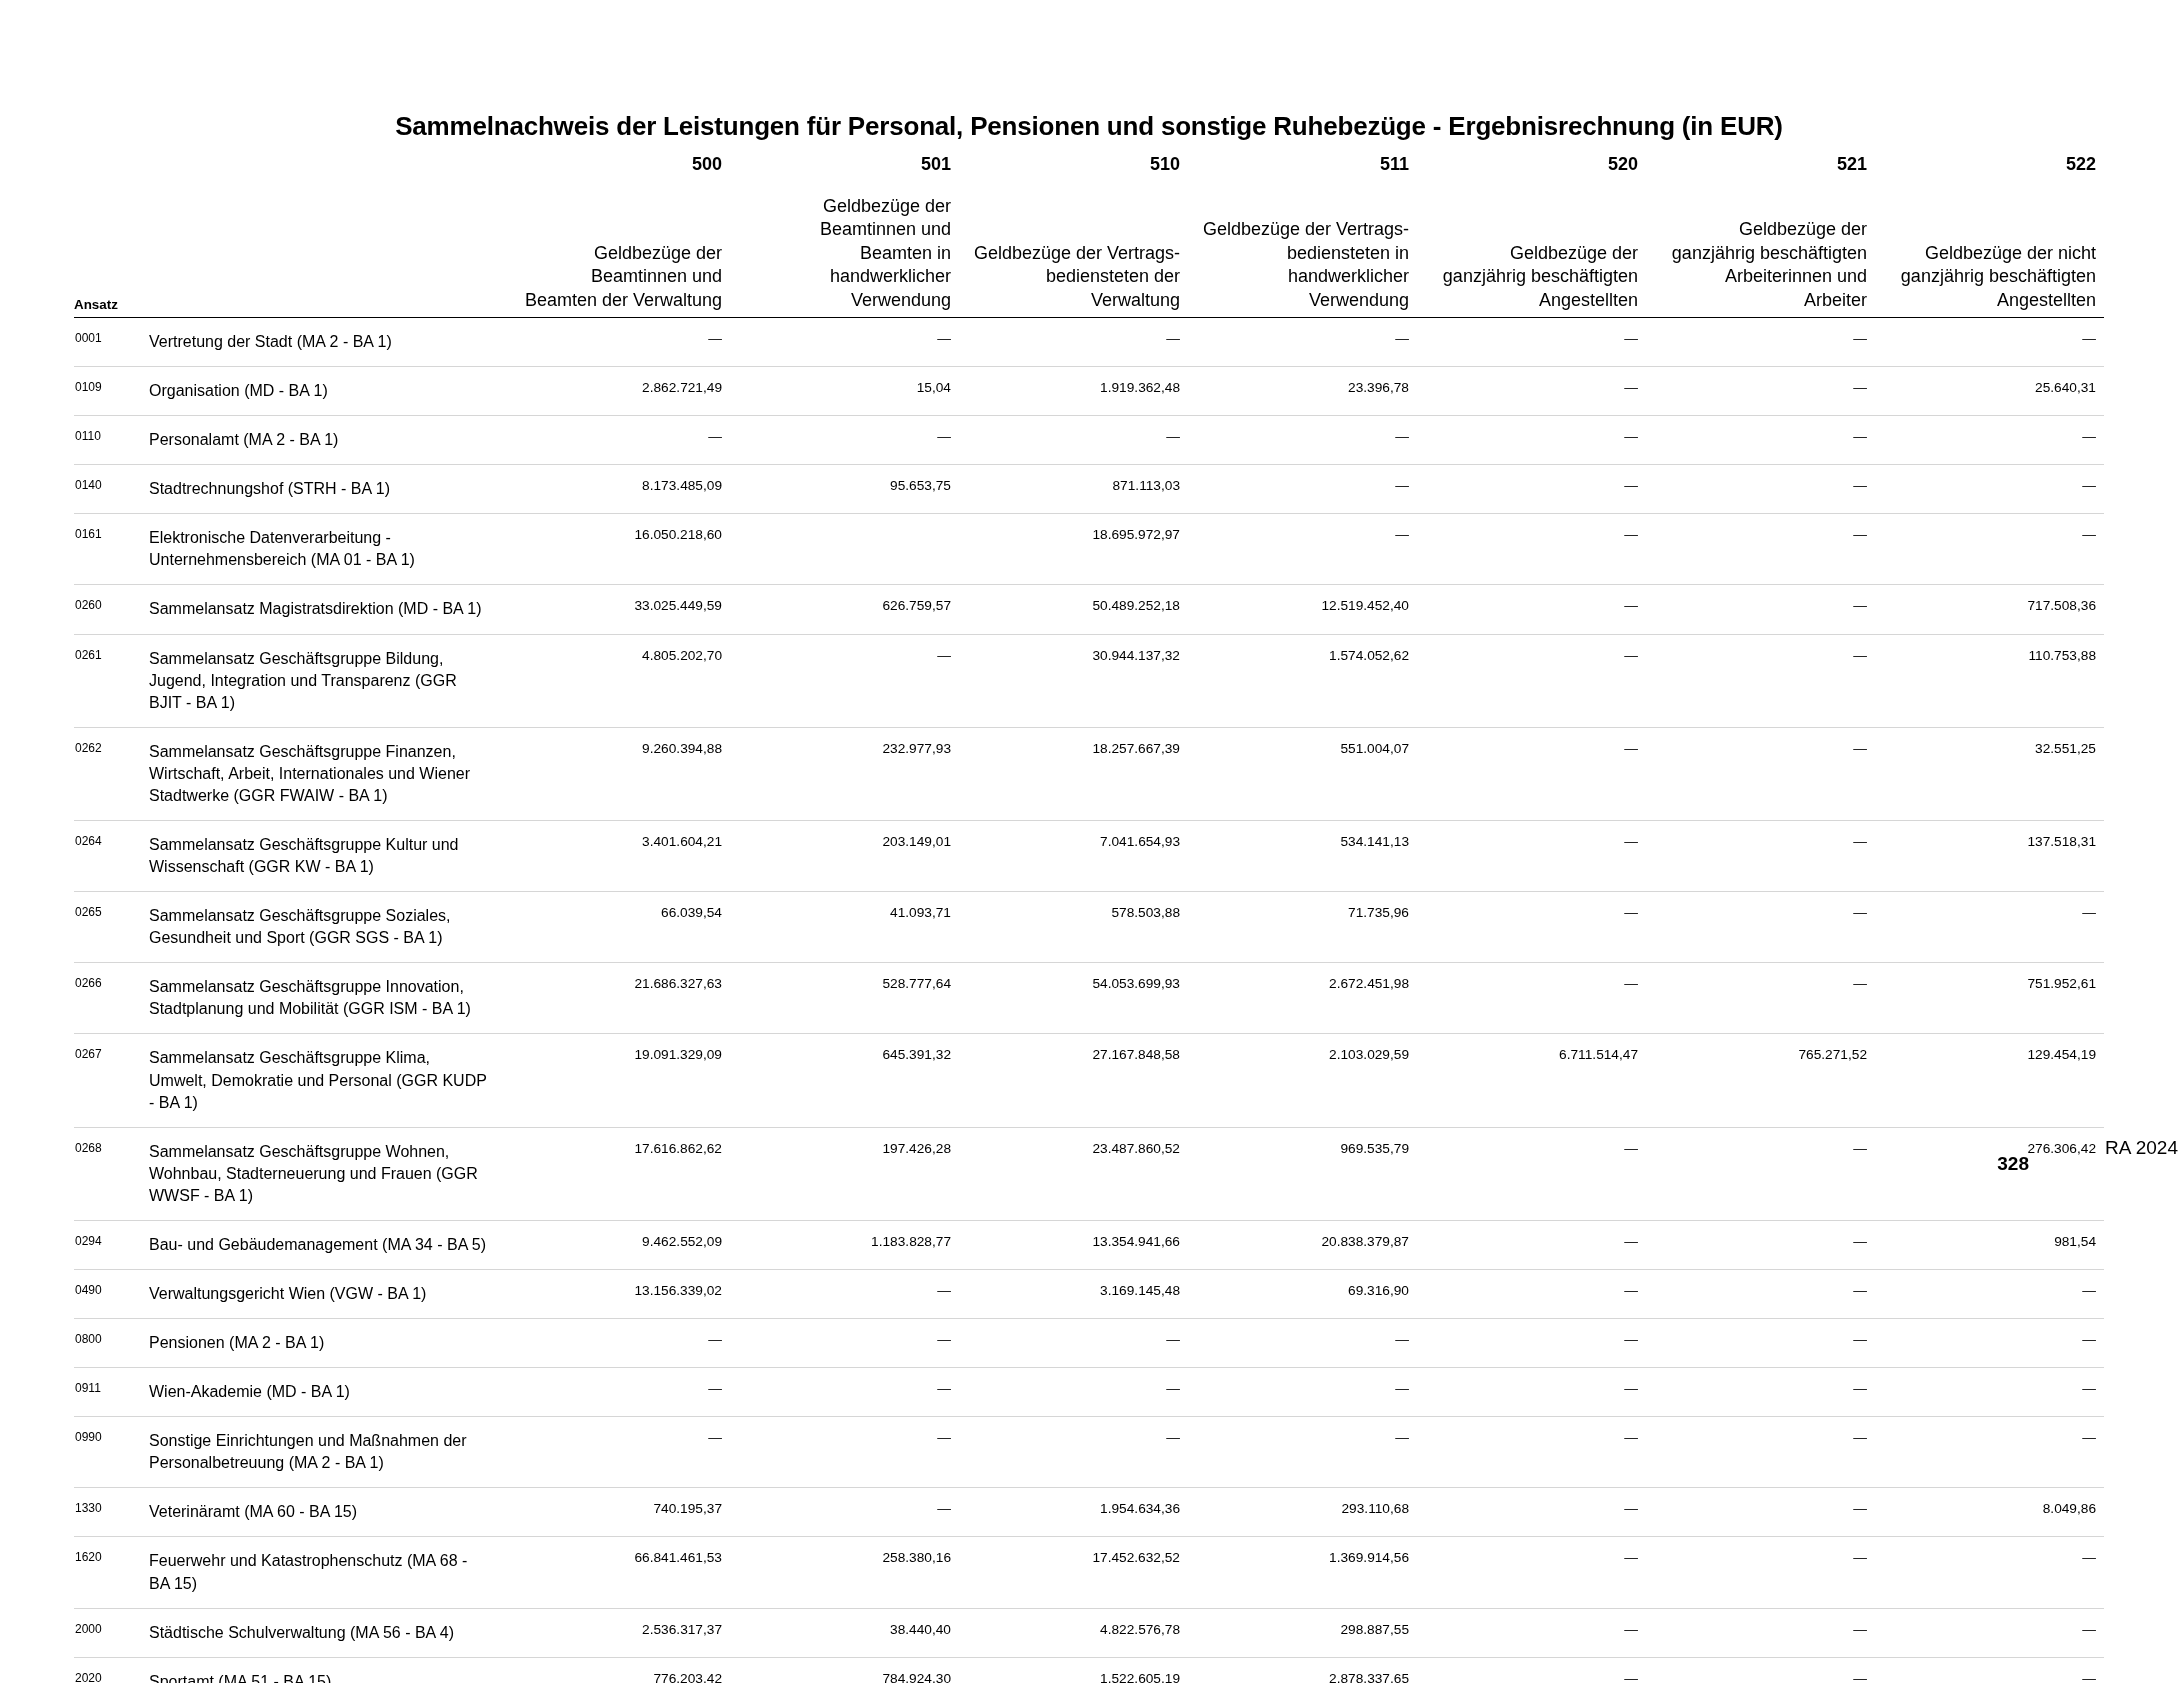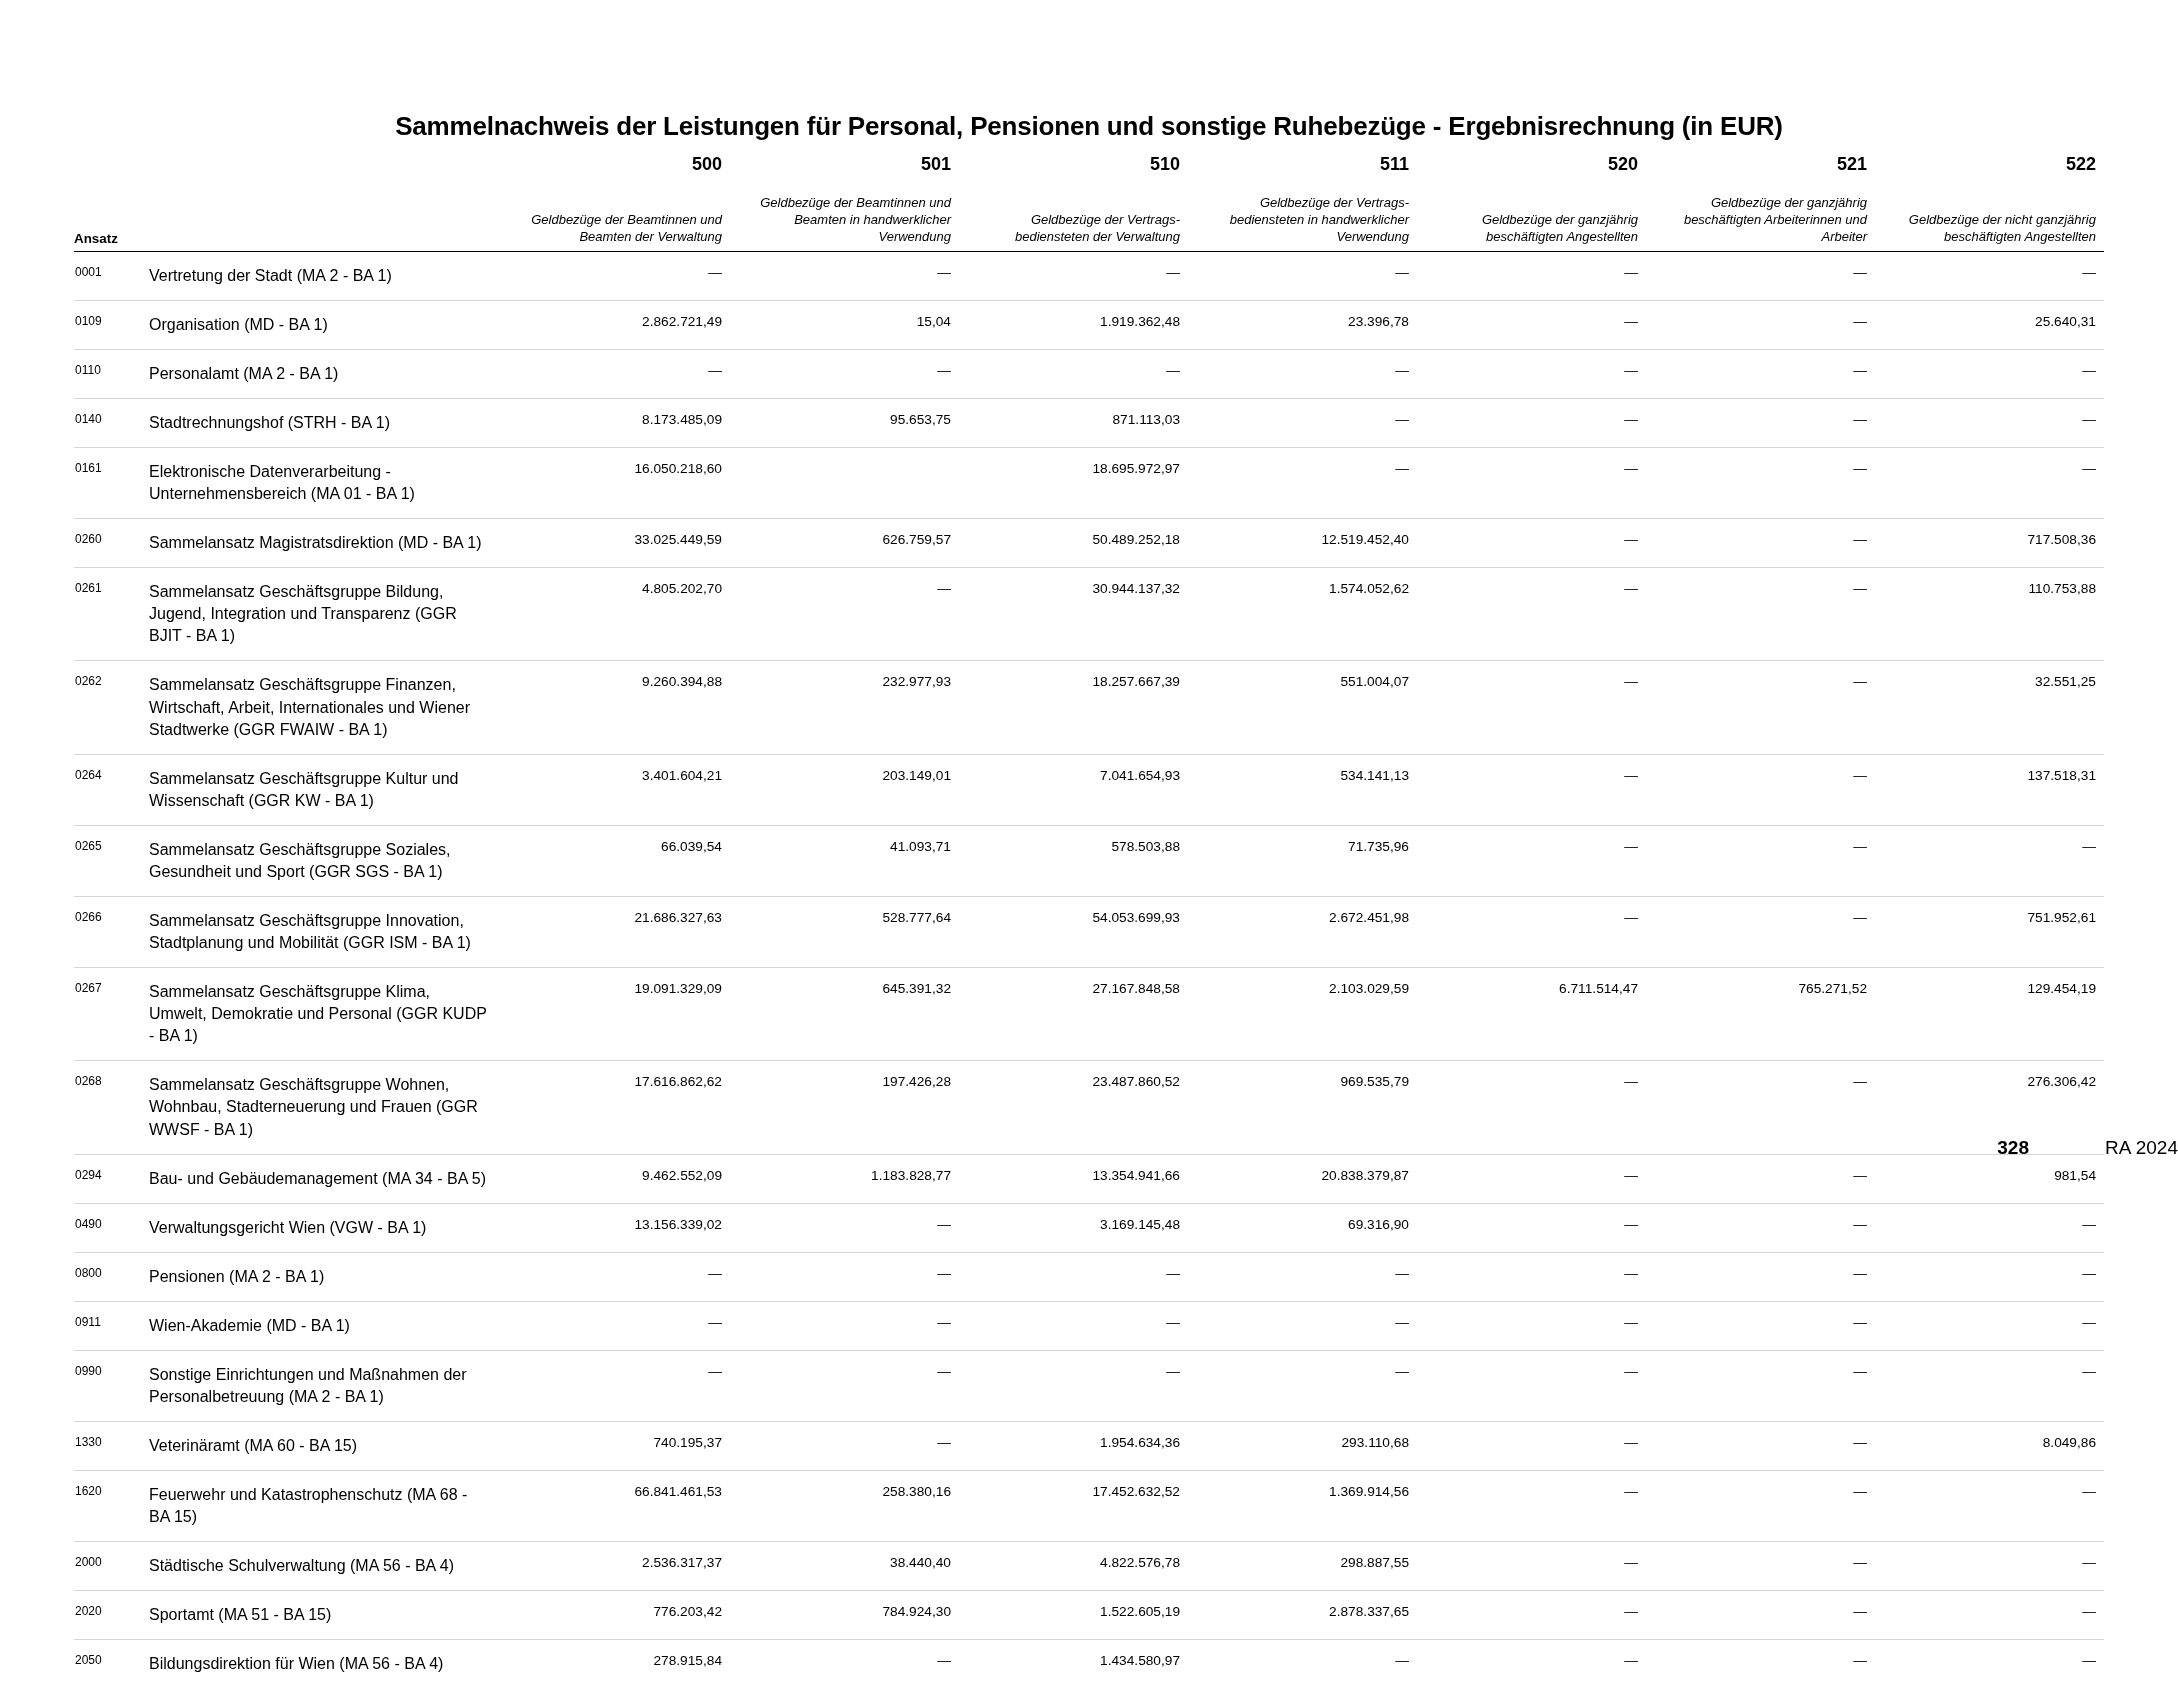--- a/index.html
+++ b/index.html
@@ -46,27 +46,26 @@
     vertical-align: bottom;
   }
   .colnum {
     font-size: 18px;
     font-weight: bold;
     text-align: right;
     padding: 0 8px 20px 0;
     white-space: nowrap;
   }
   .colhead {
-    font-size: 13px;
+    font-size: 18px;
     font-weight: normal;
     text-align: right;
     line-height: 1.30;
     padding: 0 8px 5px 14px;
     vertical-align: bottom;
-    font-style: italic;
   }
   .ansatz-head {
     font-size: 13.4px;
     text-align: left;
     vertical-align: bottom;
     padding: 0 0 5px 0;
   }
   thead tr.head-row th {
     border-bottom: 1.6px solid #000000;
   }
@@ -109,21 +108,21 @@
   }
   .footer-center {
     position: absolute;
     left: 0; right: 0;
     text-align: right;
     font-size: 19px;
   }
   .footer-page {
     position: absolute;
     right: 149px;
-    top: 0;
+    top: 16px;
     font-size: 19px;
     font-weight: bold;
   }
 </style>
 </head>
 <body>
 
 <div class="page">
 
   <h1 class="doc-title">Sammelnachweis der Leistungen für Personal, Pensionen und sonstige Ruhebezüge - Ergebnisrechnung (in EUR)</h1>

